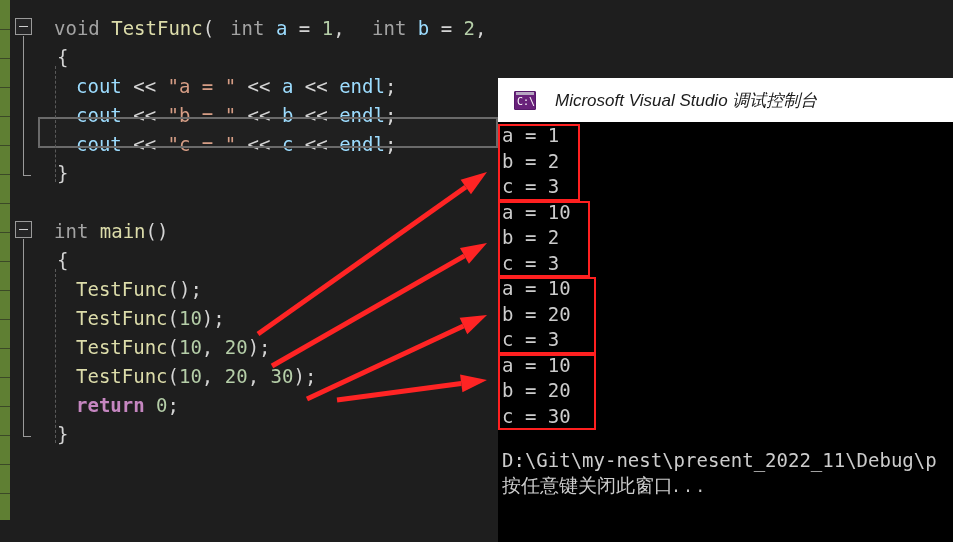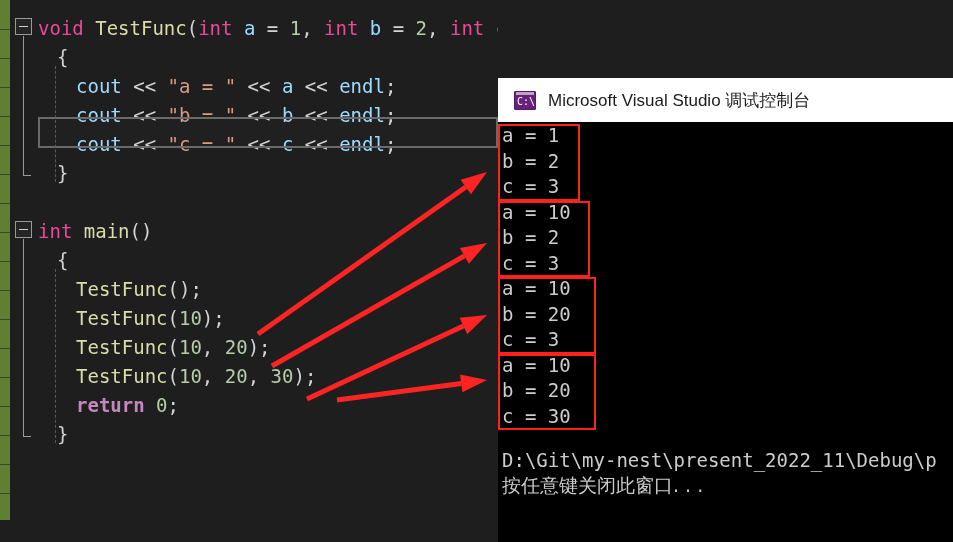--- a/index.html
+++ b/index.html
@@ -40,21 +40,21 @@
   #code{
     position:absolute;left:38px;top:0;right:0;top:0;
     font-family:"DejaVu Sans Mono","Liberation Mono",monospace;
     font-size:19px;line-height:29px;white-space:pre;
     color:#d4d4d4;
   }
   .ln{position:absolute;left:0;height:29px;white-space:pre;}
   .indent-guide{
     position:absolute;width:0;border-left:1px dashed #5a5a5a;left:55px;
   }
-  .kw{color:#ec4899;}      
+  .kw{color:#a3a3a3;margin-left:16px;}      
   .fn{color:#dcdcaa;}      
   .id{color:#9cdcfe;}      
   .num{color:#b5cea8;}     
   .str{color:#d69d85;}     
   .op{color:#d4d4d4;}
   .ctl{color:#c586c0;font-weight:bold;}     
   .brace{color:#d4d4d4;}
   
   #current-line{
     position:absolute;left:38px;top:117px;width:460px;height:31px;
@@ -73,22 +73,22 @@
     width:22px;height:19px;background:#68217a;border:1px solid #56196a;
     position:relative;flex:0 0 auto;border-radius:1px;
     font-family:"DejaVu Sans Mono","Liberation Mono",monospace;
     color:#fff;font-size:10px;line-height:19px;text-align:left;padding-left:2px;
     box-sizing:border-box;overflow:hidden;
   }
   #console-icon .cap{
     position:absolute;left:1px;top:0;right:1px;height:3px;background:#b7a7c2;
   }
   #console-title{
-    margin-left:12px;font-family:"Liberation Sans","DejaVu Sans",sans-serif;
-    font-size:17px;color:#1b1b1b;white-space:nowrap;
+    margin-left:19px;font-family:"Liberation Sans","DejaVu Sans",sans-serif;
+    font-size:17px;color:#1b1b1b;white-space:nowrap;font-style:italic;
   }
   #console-body{
     position:absolute;left:0;top:44px;width:455px;bottom:0;
     color:#cccccc;
     font-family:"DejaVu Sans Mono","Liberation Mono",monospace;
     font-size:19px;line-height:25.5px;white-space:pre;
   }
   .cline{position:absolute;left:4px;white-space:pre;}
   .redbox{position:absolute;border:2px solid #ff2020;box-sizing:border-box;}
   

